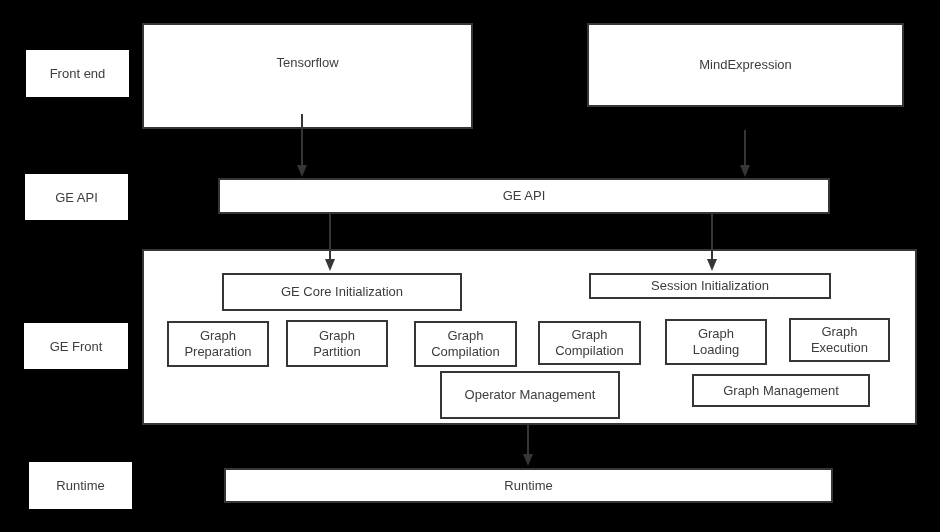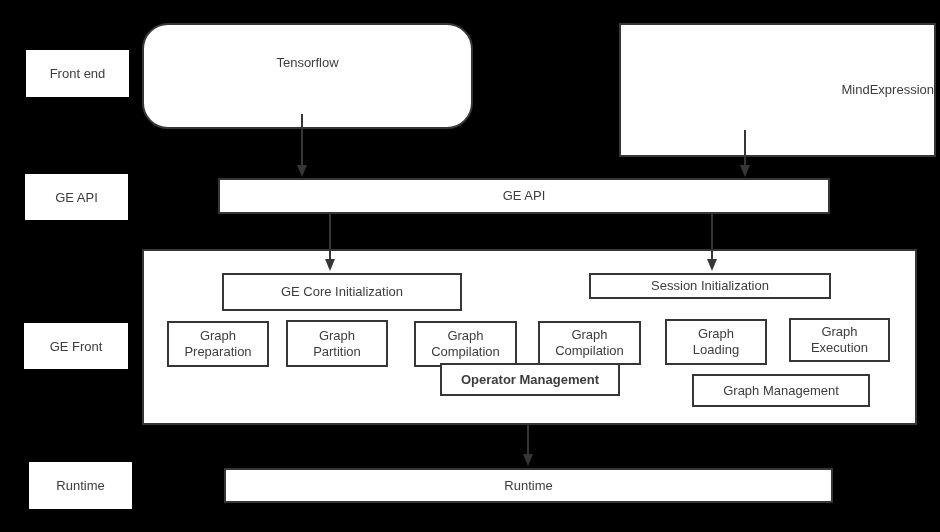--- a/index.html
+++ b/index.html
@@ -37,41 +37,41 @@
   }
   
   #lbl-front-end { left: 26px;  top: 50px;  width: 103px; height: 47px; }
   #lbl-ge-api    { left: 25px;  top: 174px; width: 103px; height: 46px; }
   #lbl-ge-core   { left: 24px;  top: 323px; width: 104px; height: 46px; }
   #lbl-runtime   { left: 29px;  top: 462px; width: 103px; height: 47px; }
 
   
   #box-tensorflow {
     left: 142px; top: 23px; width: 331px; height: 106px;
-    flex-direction: column; justify-content: flex-start; border-radius: 26px;
+    flex-direction: column; justify-content: flex-start;
   }
   #box-tensorflow .box-title { margin-top: 30px; }
   #box-tf-adapter { left: 69px; top: 54px; width: 181px; height: 35px; }
-  #box-mindexpression { left: 619px; top: 23px; width: 317px; height: 134px; justify-content: flex-end; }
+  #box-mindexpression { left: 587px; top: 23px; width: 317px; height: 84px; }
 
   
   #bar-ge-api { left: 218px; top: 178px; width: 612px; height: 36px; }
 
   
   #box-ge-core { left: 142px; top: 249px; width: 775px; height: 176px; }
   #box-ge-core-init  { left: 78px;  top: 22px; width: 240px; height: 38px; }
   #box-session-init  { left: 445px; top: 22px; width: 242px; height: 26px; }
   #box-stage-0 { left: 23px;  top: 70px; width: 102px; height: 46px; }
   #box-stage-1 { left: 142px; top: 69px; width: 102px; height: 47px; }
   #box-stage-2 { left: 270px; top: 70px; width: 103px; height: 46px; }
   #box-stage-3 { left: 394px; top: 70px; width: 103px; height: 44px; }
   #box-stage-4 { left: 521px; top: 68px; width: 102px; height: 46px; }
   #box-stage-5 { left: 645px; top: 67px; width: 101px; height: 44px; }
   #box-mgr-0 { left: 47px;  top: 122px; width: 183px; height: 35px; }
-  #box-mgr-1 { left: 296px; top: 112px; width: 180px; height: 33px; font-weight: bold; }
+  #box-mgr-1 { left: 296px; top: 120px; width: 180px; height: 48px; }
   #box-mgr-2 { left: 548px; top: 123px; width: 178px; height: 33px; }
 
   
   #bar-runtime { left: 224px; top: 468px; width: 609px; height: 35px; }
 
   
   .arrow-line {
     position: absolute;
     width: 2px;
     background: #363636;

